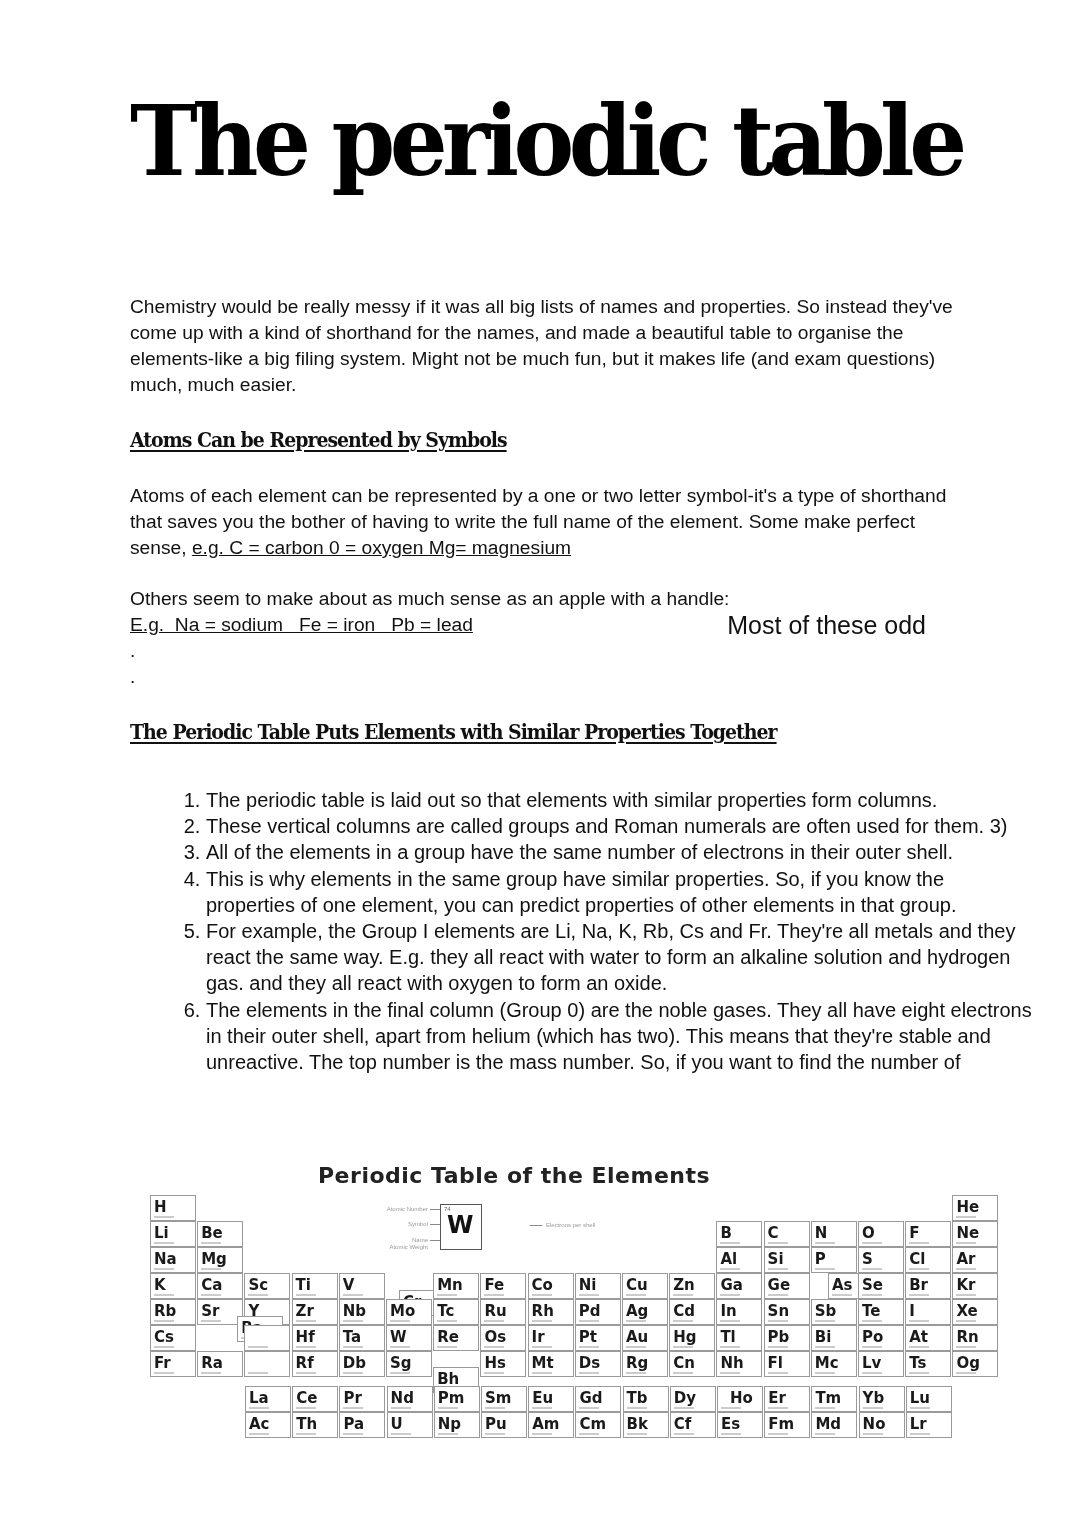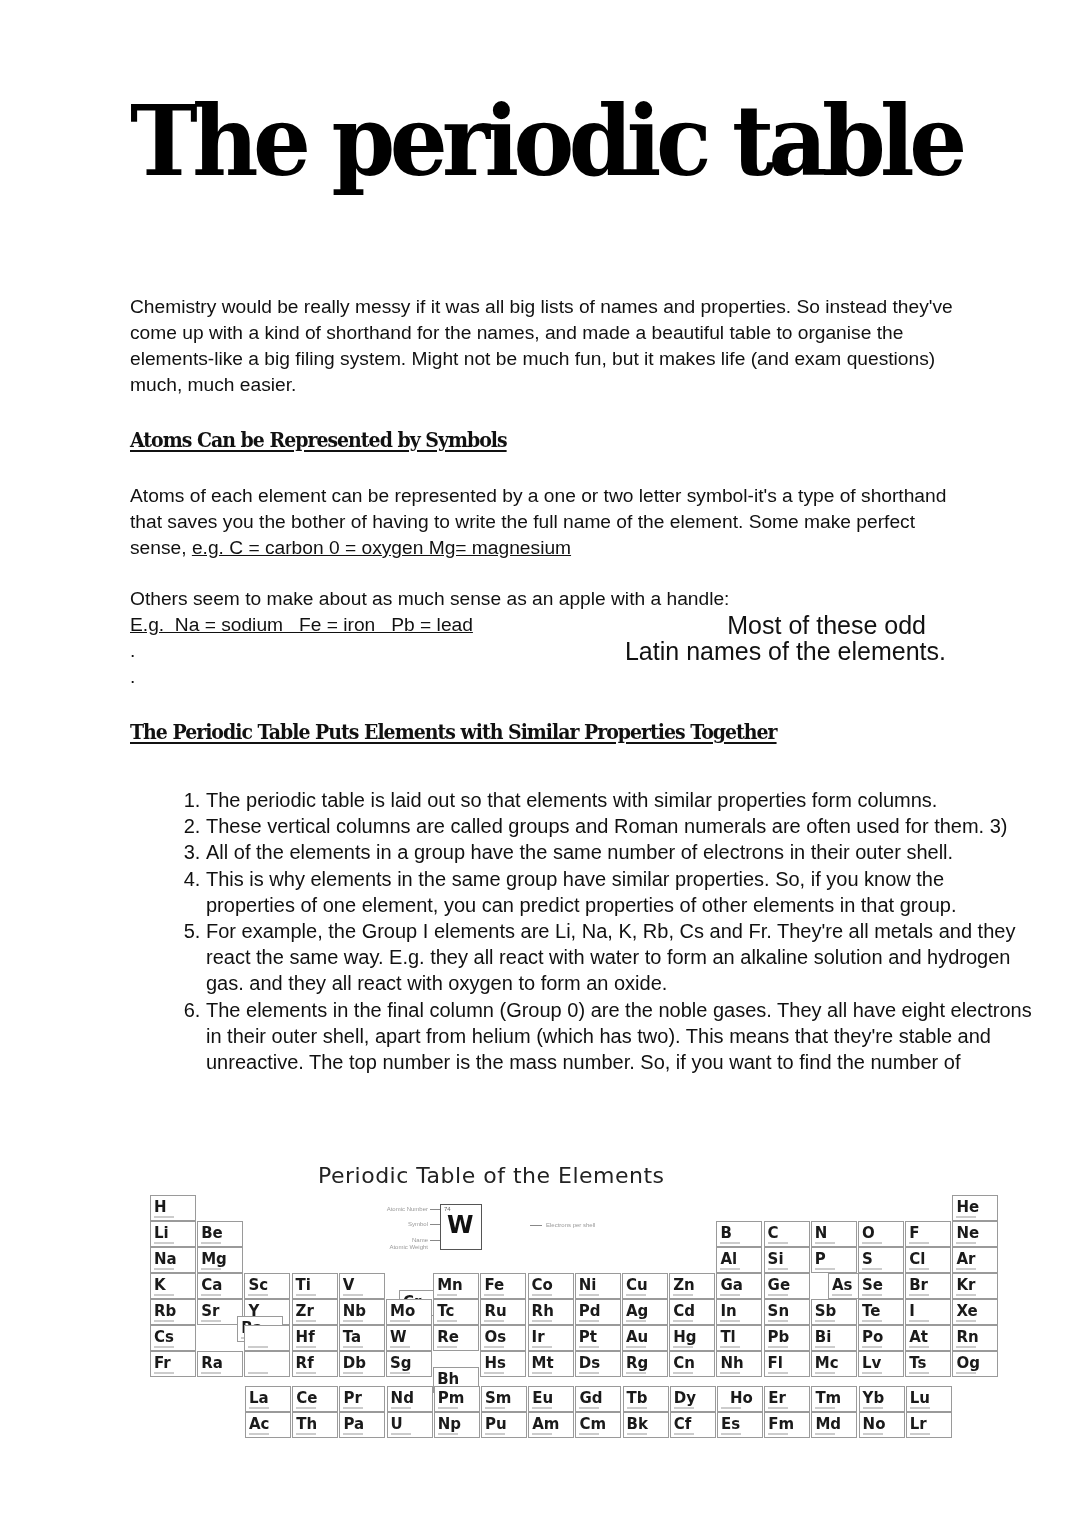--- a/index.html
+++ b/index.html
@@ -15,21 +15,21 @@
     position: absolute; left: 130px; margin: 0; font-family: "DejaVu Serif", serif;
     font-weight: 900; font-size: 21px; letter-spacing: -1.1px; text-decoration: underline;
     text-underline-offset: 3px; color: #111; white-space: nowrap;
     transform: scaleX(0.9); transform-origin: left top;
   }
   .u { text-decoration: underline; }
   .right-note { position: absolute; right: 134px; text-align: right; font-size: 25px; line-height: 26px; margin: 0; }
   ol.points { position: absolute; left: 128px; top: 775px; width: 830px; margin: 12px; padding: 0 0 0 66px; font-size: 20px; line-height: 26.2px; }
   ol.points li { padding-left: 0; }
   
-  .pt-title { position: absolute; left: 318px; top: 1163px; font-family: "DejaVu Sans", sans-serif; font-weight: normal; font-size: 22px; color: #222; letter-spacing: 0.5px; margin: 0; }
+  .pt-title { position: absolute; left: 318px; top: 1163px; font-family: "DejaVu Sans", sans-serif; font-weight: bold; font-size: 22px; color: #222; letter-spacing: 0.5px; margin: 0; }
   .pt-grid { position: absolute; left: 150px; top: 1195px; }
   .cell {
     position: absolute; width: 46px; height: 26px; border: 1px solid #9a9a9a; box-sizing: border-box;
     background: #fff; font-family: "DejaVu Sans", sans-serif; font-weight: bold; font-size: 15px;
     color: #1a1a1a; line-height: 1; padding: 4px 0 0 3px;
   }
   .cell .sym { display: block; }
   .cell::after { content: ""; position: absolute; left: 3px; bottom: 2px; width: 20px; height: 2px; background: #ccc; }
   .legend-box { position: absolute; left: 440px; top: 1204px; width: 42px; height: 46px; border: 1.5px solid #555; box-sizing: border-box; background:#fff; }
   .legend-box .lz { position: absolute; left: 3px; top: 1px; font-size: 6px; color: #666; }
@@ -48,21 +48,20 @@
 
 <p class="body-text" style="top:483px;"><span>Atoms of each element can be represented by a one or two letter symbol-it's a type of shorthand that saves you the bother of having to write the full name of the element. Some make perfect sense, </span><span class="u">e.g. C = carbon 0 = oxygen Mg= magnesium</span></p>
 
 <p class="body-text" style="top:586px;">Others seem to make about as much sense as an apple with a handle:</p>
 <p class="body-text u" style="top:612px; width:auto; white-space:pre;">E.g.  Na = sodium   Fe = iron   Pb = lead</p>
 <p class="body-text" style="top:638px; width:auto;">.</p>
 <p class="body-text" style="top:664px; width:auto;">.</p>
 
 <div class="right-note" style="top:612px;">
   <div style="padding-right:20px;">Most of these odd</div>
-  <div>Latin names of the elements.</div>
 </div>
 
 <h2 class="heading" style="top:719px;">The Periodic Table Puts Elements with Similar Properties Together</h2>
 
 <ol class="points">
   <li>The periodic table is laid out so that elements with similar properties form columns.</li>
   <li>These vertical columns are called groups and Roman numerals are often used for them. 3)</li>
   <li> All of the elements in a group have the same number of electrons in their outer shell.</li>
   <li> This is why elements in the same group have similar properties. So, if you know the properties  of one element, you can predict properties of other elements in that group.</li>
   <li> For example, the Group I elements are Li, Na, K, Rb, Cs and Fr. They're all metals and they react the same way. E.g. they all react with water to form an alkaline solution and hydrogen gas. and they all react with oxygen to form an oxide.</li>

